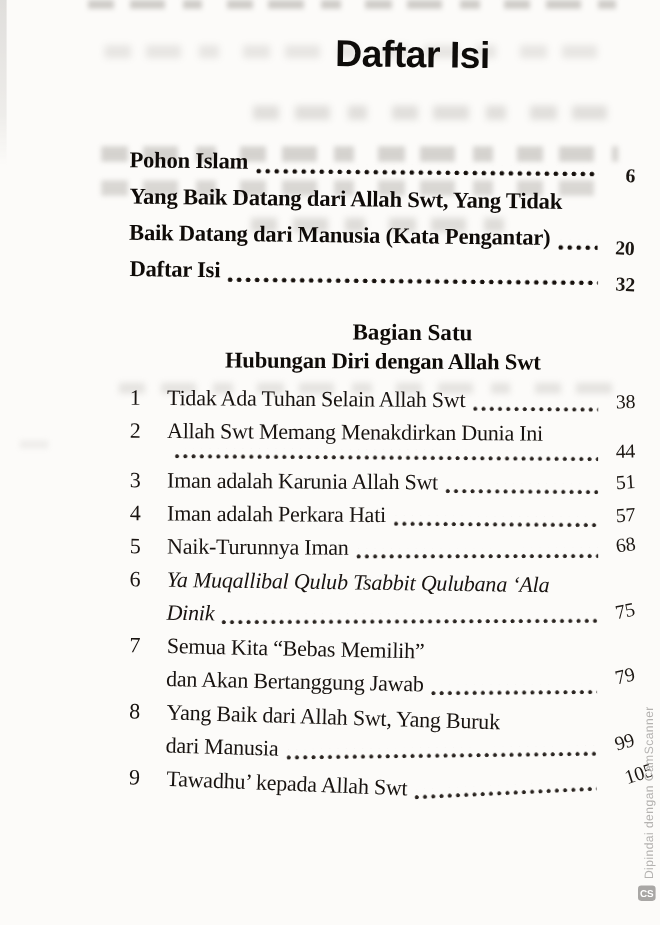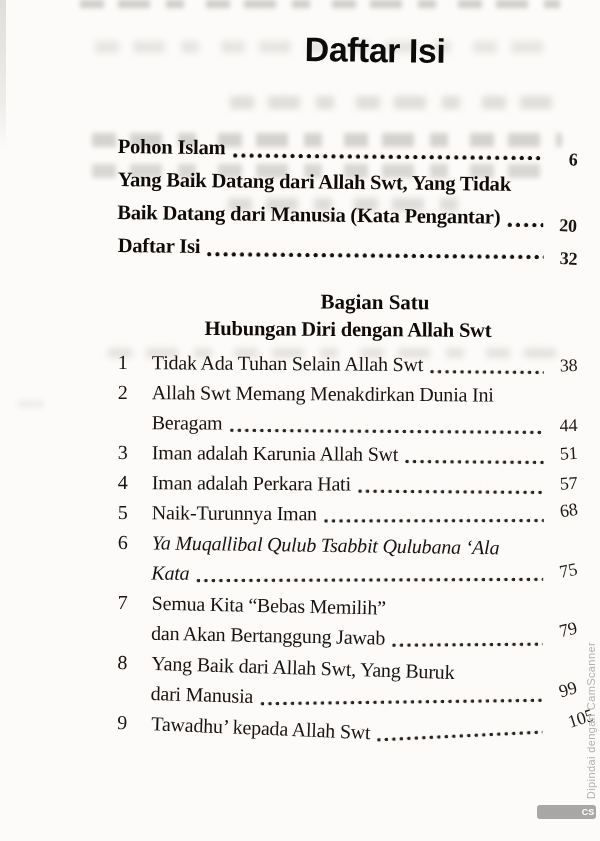--- a/index.html
+++ b/index.html
@@ -120,21 +120,20 @@
     letter-spacing:.4px;
     color:#b4b2b0;
   }
   .wm-logo{
     position:absolute;right:4px;bottom:22px;
     width:16px;height:14px;
     background:#a9a7a5;border-radius:3px;
     color:#fff;
     font:700 9px/14px "Liberation Sans","DejaVu Sans",sans-serif;
     text-align:center;
-    padding-left:43px;
   }
   
   .ghost{
     position:absolute;
     background:repeating-linear-gradient(90deg,#8a857e 0 24px,transparent 24px 38px,#8a857e 38px 70px,transparent 70px 86px,#8a857e 86px 104px,transparent 104px 126px);
     filter:blur(2.6px);
     pointer-events:none;
   }
   .g1{left:80px;top:0;width:480px;height:8px;opacity:.4;}
   .g2{left:95px;top:41px;width:460px;height:12px;opacity:.18;filter:blur(3.2px);}
@@ -211,21 +210,20 @@
         </div>
         <span class="pnum">38</span>
       </div>
       <div class="s-entry se2">
         <span class="s-num">2</span>
         <div class="s-body">
           <div class="s-line">
             <span class="s-text">Allah Swt Memang Menakdirkan Dunia Ini</span>
           </div>
           <div class="s-line">
-            <span class="s-text">Beragam</span>
             <span class="leader"></span>
           </div>
         </div>
         <span class="pnum">44</span>
       </div>
       <div class="s-entry se3">
         <span class="s-num">3</span>
         <div class="s-body">
           <div class="s-line">
             <span class="s-text">Iman adalah Karunia Allah Swt</span>
@@ -254,21 +252,21 @@
         </div>
         <span class="pnum">68</span>
       </div>
       <div class="s-entry se6">
         <span class="s-num">6</span>
         <div class="s-body">
           <div class="s-line italic">
             <span class="s-text">Ya Muqallibal Qulub Tsabbit Qulubana ‘Ala</span>
           </div>
           <div class="s-line italic">
-            <span class="s-text">Kata</span>
+            <span class="s-text">Dinik</span>
             <span class="leader"></span>
           </div>
         </div>
         <span class="pnum">75</span>
       </div>
       <div class="s-entry se7">
         <span class="s-num">7</span>
         <div class="s-body">
           <div class="s-line">
             <span class="s-text">Semua Kita “Bebas Memilih”</span>

